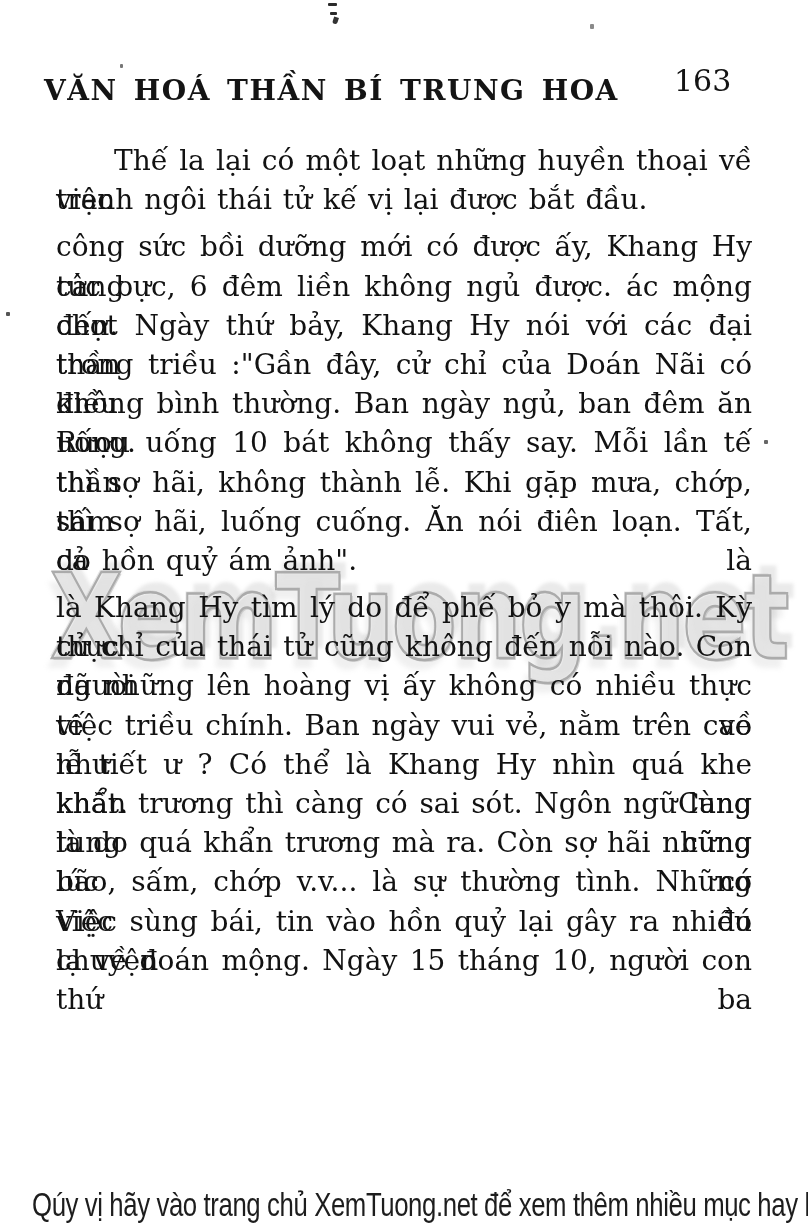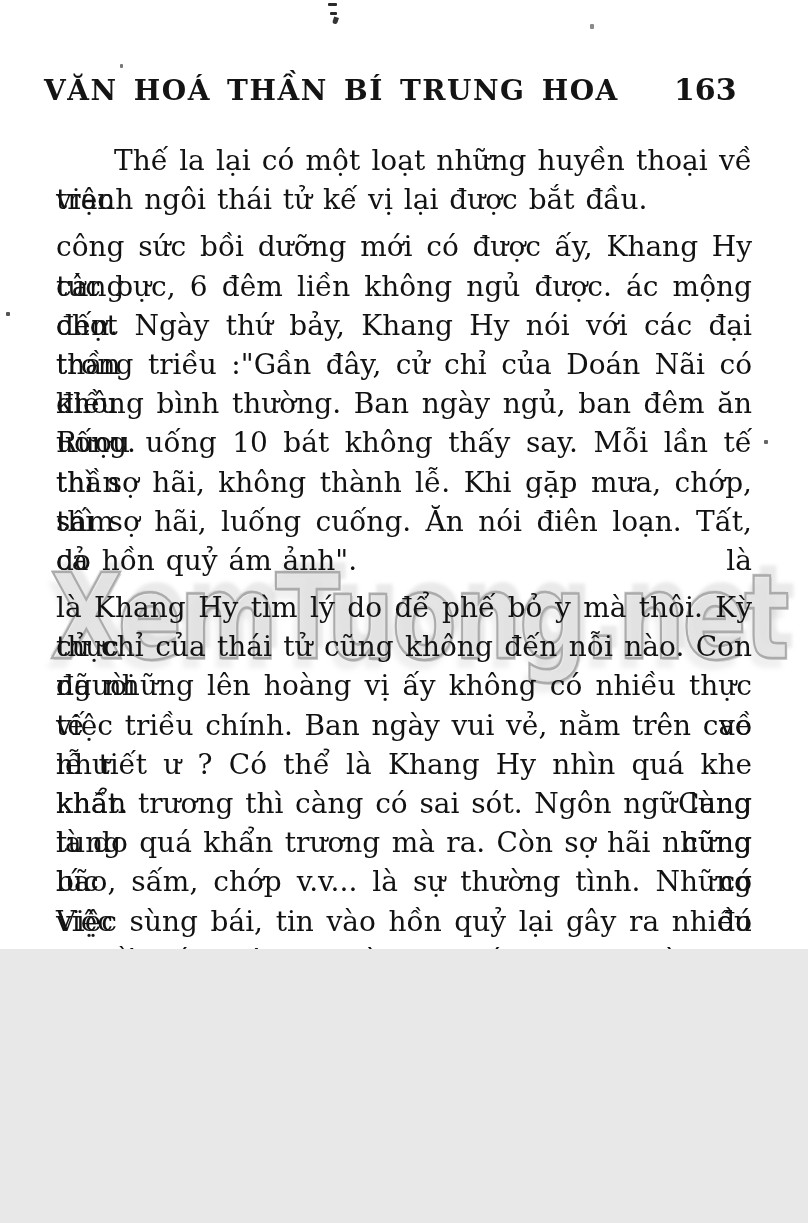--- a/index.html
+++ b/index.html
@@ -1,34 +1,34 @@
 <!DOCTYPE html>
 <html><head>
 <meta charset="utf-8">
 <style>
   html,body{margin:0;padding:0;background:#e8e8e8;}
   .page{
     position:relative;
-    width:808px;height:949px;
+    width:808px;height:1223px;
     background:#ffffff;
     overflow:hidden;
     font-family:"DejaVu Serif", serif;
     color:#121212;
   }
   
   .header-title{
     position:absolute;left:44px;top:74px;
     font-size:28px;font-weight:bold;
     letter-spacing:1.5px;word-spacing:5px;
     color:#141414;
     white-space:nowrap;
   }
   .page-number{
-    position:absolute;left:674px;top:72px;
-    font-size:30px;font-weight:bold;color:#141414;
+    position:absolute;left:674px;top:63px;
+    font-size:30px;font-weight:normal;color:#141414;
   }
   
   .body-text{
     position:absolute;left:48px;top:133px;width:712px;
     font-size:28px;line-height:39.2px;
     z-index:2;
   }
   .para{margin:8px;}
   .line{
     text-align:justify;

